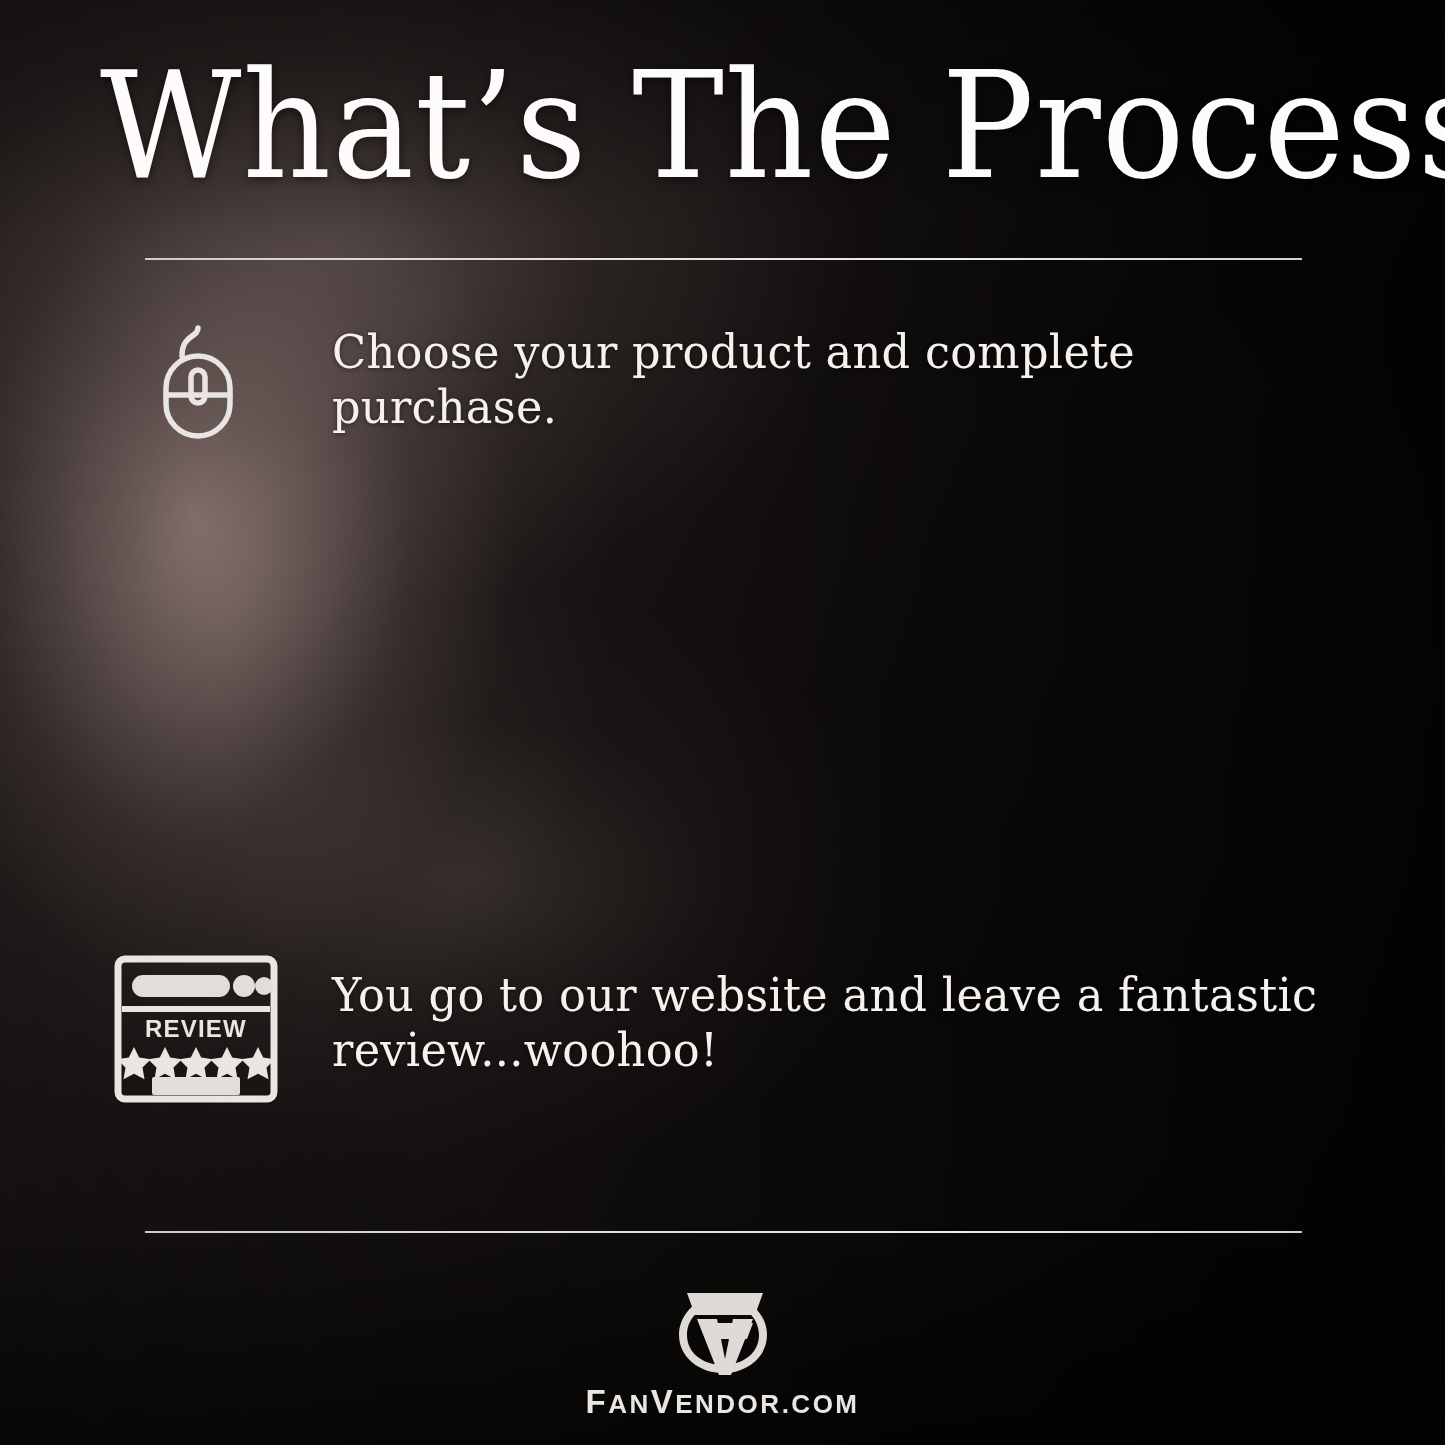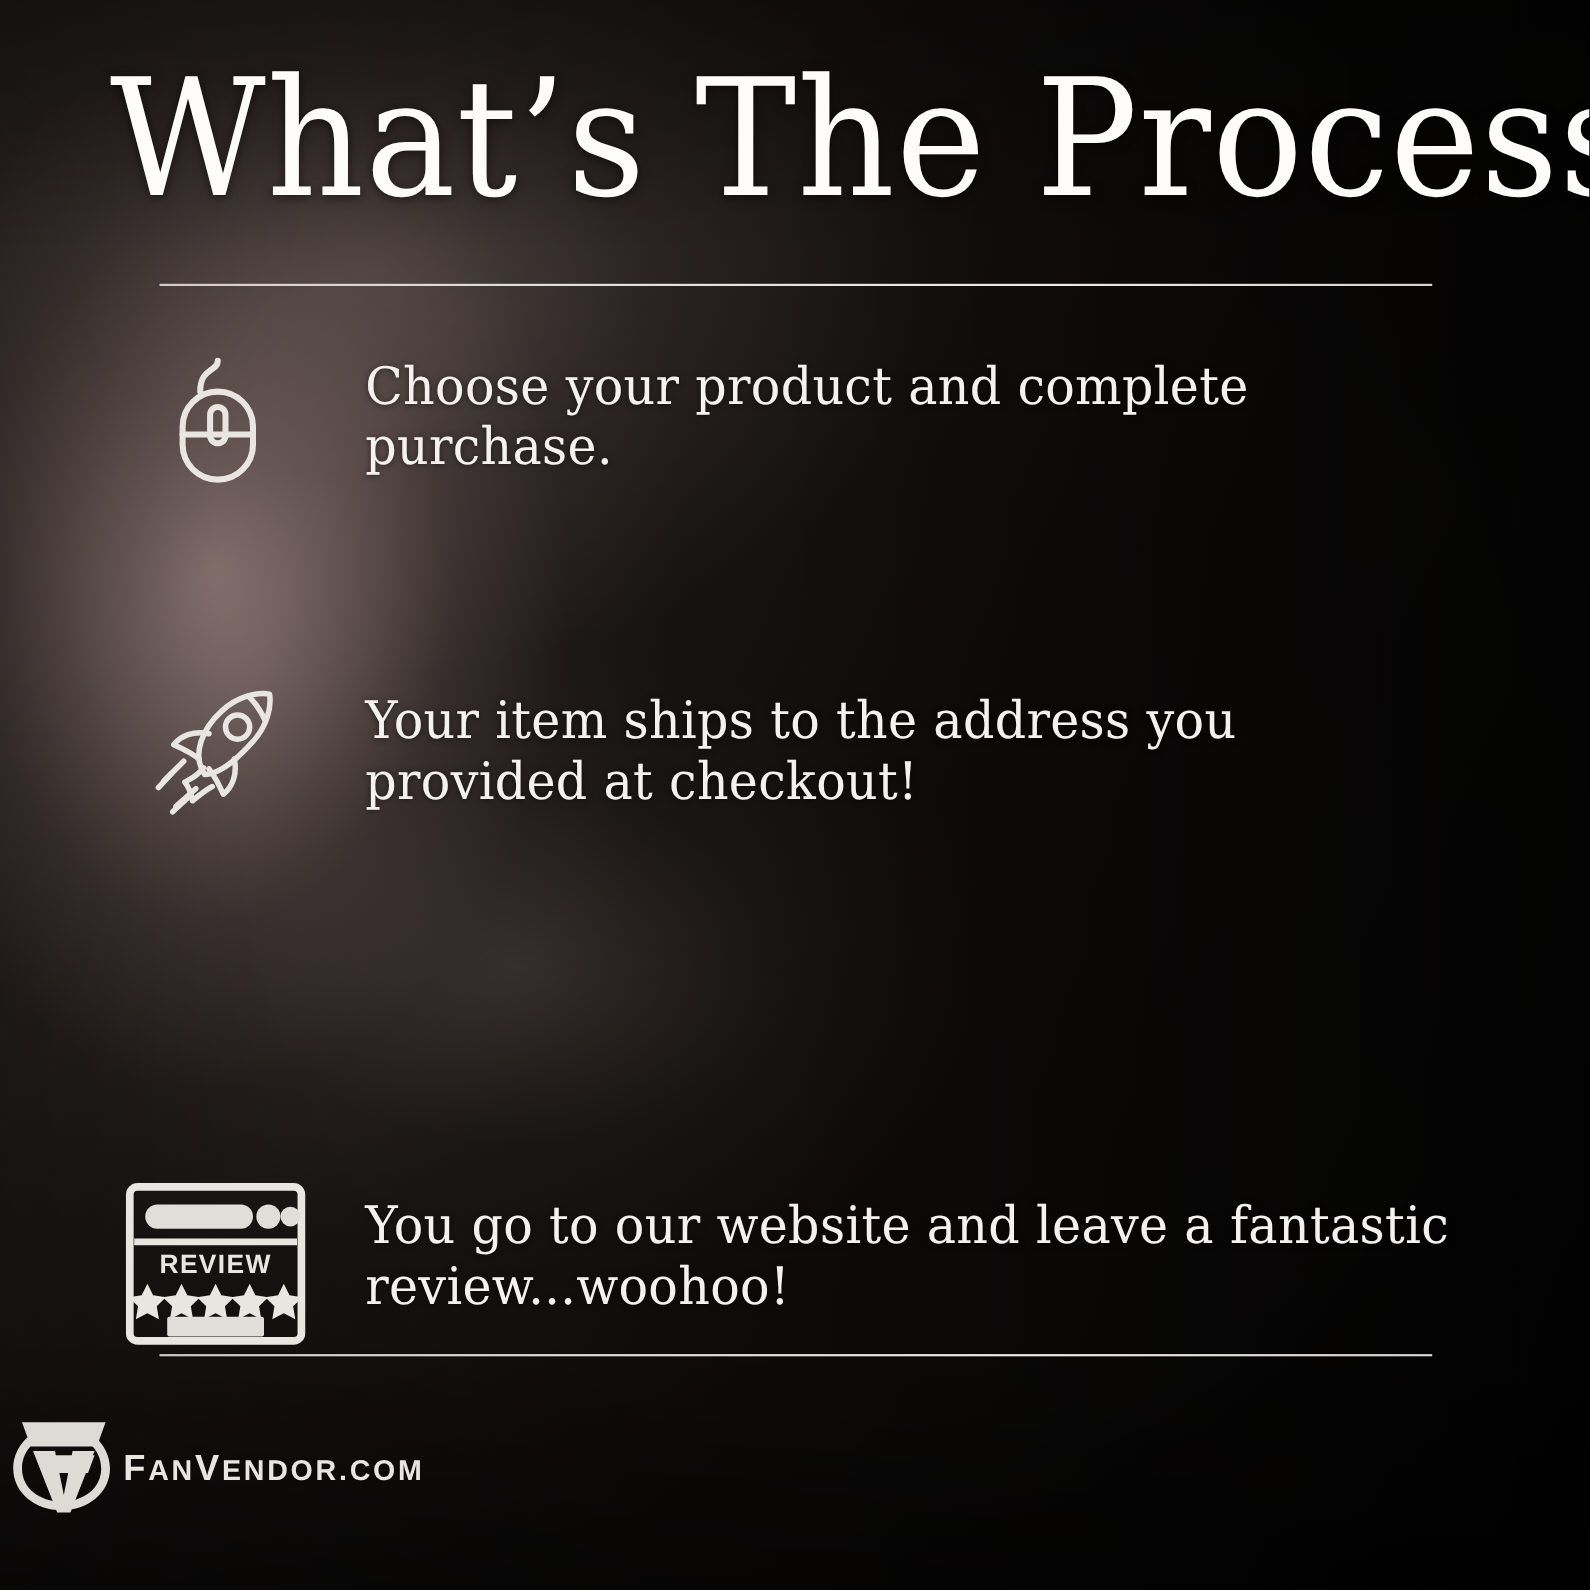--- a/index.html
+++ b/index.html
@@ -136,21 +136,21 @@
   .step-4 .step-icon { left: 112px; top: 533px; }
   .step-4 .step-text { position: absolute; left: 332px; top: 547px; width: 1060px; }
 
   
   .footer {
     position: absolute;
     left: 0;
     top: 1285px;
     width: 1445px;
     display: flex;
-    flex-direction: row;
+    flex-direction: column;
     align-items: center;
   }
   .footer-logo { display: block; }
   .footer-text {
     margin-top: 6px;
     color: #e9e6e2;
     font-family: "Liberation Sans", "DejaVu Sans", sans-serif;
     font-weight: 700;
     font-size: 33px;
     letter-spacing: 2.5px;
@@ -186,46 +186,20 @@
               <path d="M30 34 C30 12, 46 16, 46 6"></path>
               <rect x="14" y="34" width="64" height="80" rx="32" ry="32"></rect>
               <line x1="14" y1="73" x2="78" y2="73"></line>
               <rect x="39" y="48" width="14" height="33" rx="7" ry="7"></rect>
             </g>
           </svg>
         </div>
         <div class="step-text">Choose your product and complete purchase.</div>
       </div>
 
-      <div class="step step-2">
-        <div class="step-icon">
-          <svg width="122" height="122" viewBox="0 0 122 122">
-            <g fill="none" stroke="#e9e5e1" stroke-width="5" stroke-linecap="round" stroke-linejoin="round">
-
-              <path d="M46 84 C34 66, 44 42, 62 26 C76 13, 94 9, 105 11 C107 22, 103 40, 90 54 C74 72, 58 84, 46 84 Z"></path>
-
-              <path d="M86 13 C94 21, 98 28, 101 35"></path>
-
-              <circle cx="76" cy="41" r="11"></circle>
-
-              <path d="M50 47 C36 44, 24 49, 18 57 C27 61, 35 65, 41 70"></path>
-
-              <path d="M73 70 C76 84, 71 96, 63 102 C59 93, 55 85, 50 79"></path>
-
-              <path d="M45 78 C39 86, 33 88, 28 91 C32 96, 34 102, 35 108 C41 103, 47 98, 53 95"></path>
-
-              <line x1="27" y1="72" x2="9" y2="90"></line>
-              <line x1="38" y1="97" x2="20" y2="113"></line>
-              <line x1="16" y1="83" x2="4" y2="96"></line>
-              <line x1="30" y1="106" x2="17" y2="118"></line>
-            </g>
-          </svg>
-        </div>
-        <div class="step-text">Your item ships to the address you provided at checkout!</div>
-      </div>
 
 
       <div class="step step-4">
         <div class="step-icon">
           <svg width="168" height="152" viewBox="0 0 168 152">
 
             <rect x="6" y="6" width="156" height="140" rx="7" ry="7" fill="none" stroke="#e9e5e1" stroke-width="7"></rect>
 
             <rect x="20" y="22" width="98" height="22" rx="11" ry="11" fill="#e1ddd9"></rect>
             <circle cx="132" cy="33" r="11" fill="#e1ddd9"></circle>

